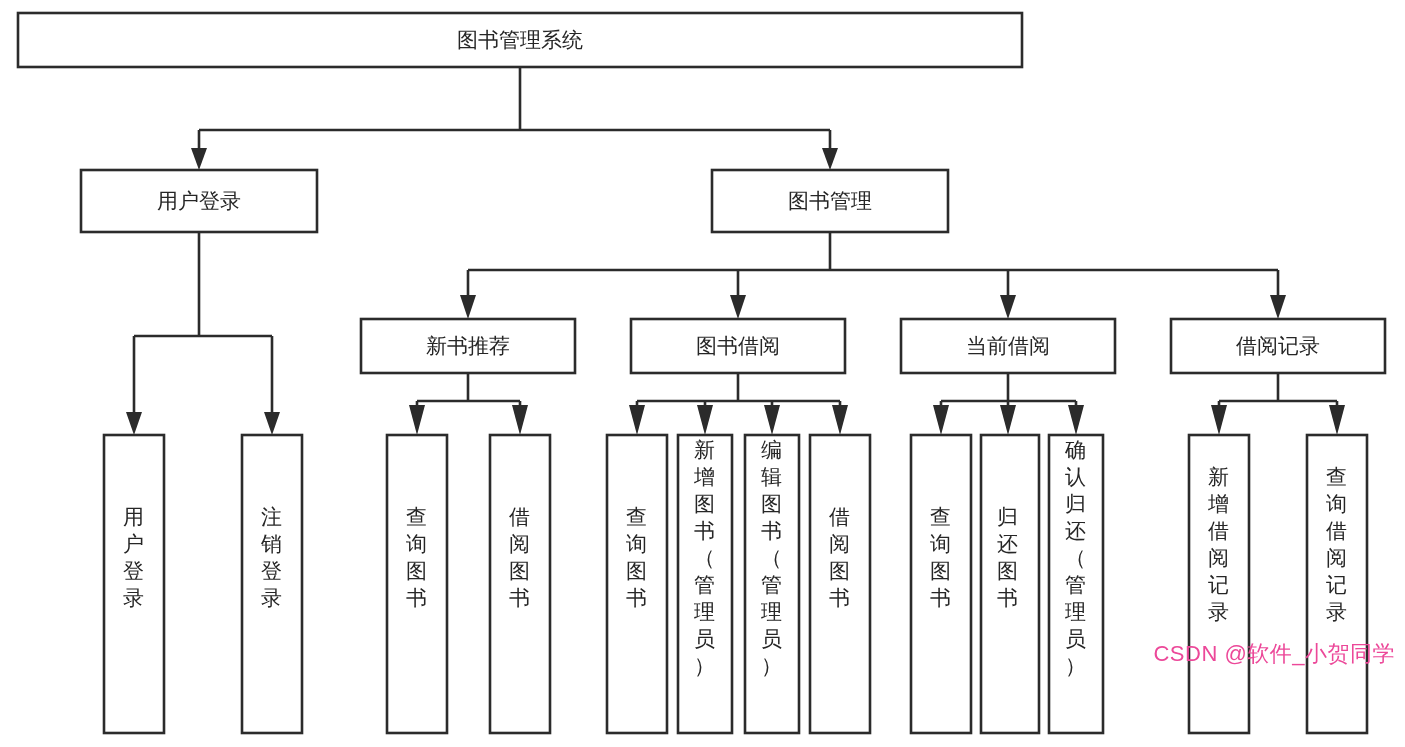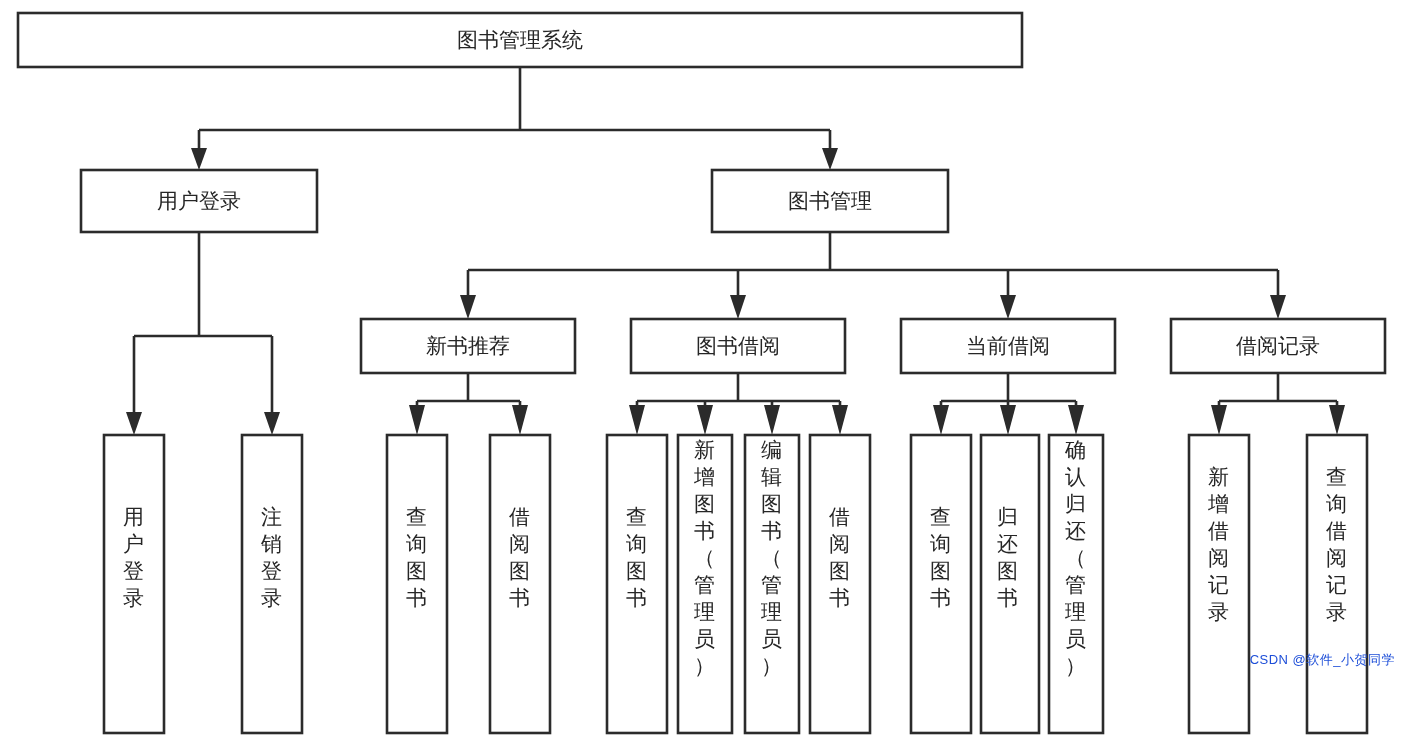--- a/index.html
+++ b/index.html
@@ -55,22 +55,22 @@
   }
   .edge-arrow {
     fill: #2b2b2b;
     stroke: none;
   }
   .watermark {
     position: absolute;
     right: 10px;
     bottom: 6px;
     font-family: "Liberation Sans", "DejaVu Sans", sans-serif;
-    font-size: 13px;
-    color: #1d4ed8;
+    font-size: 22px;
+    color: #ec4899;
     letter-spacing: 0.5px;
     white-space: nowrap;
     user-select: none;
   }
 </style>
 </head>
 <body>
 
 <div id="diagram-root">
   <svg class="flow" viewBox="0 0 1405 747" xmlns="http://www.w3.org/2000/svg">

